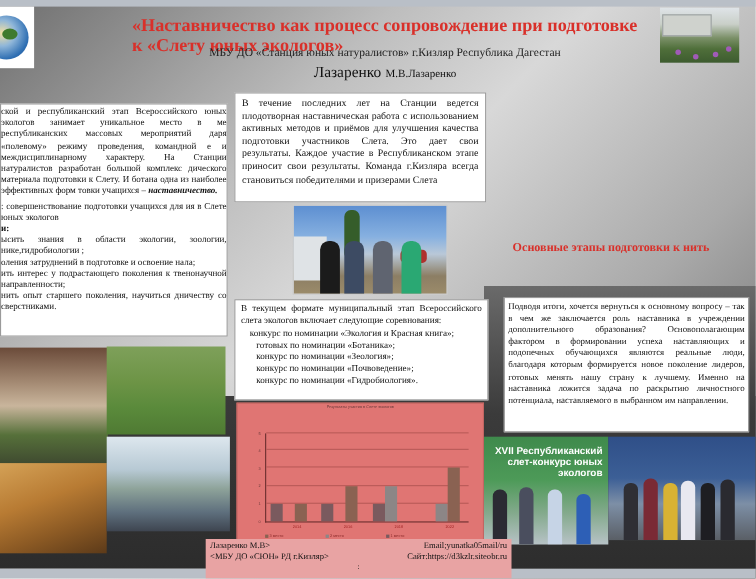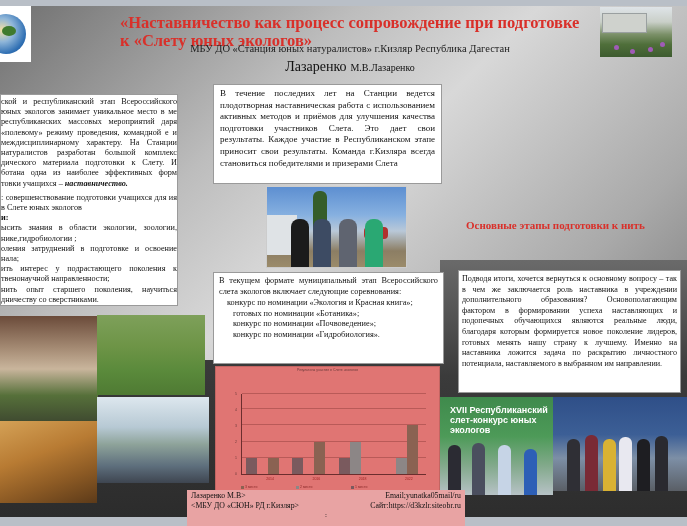--- a/index.html
+++ b/index.html
@@ -29,32 +29,32 @@
   .title { position:absolute; left:120px; top:14px; width:460px; text-align:left; color:#d9302a;
     font-weight:bold; font-size:16.5px; line-height:18px; }
   .subtitle { position:absolute; left:150px; top:43px; width:400px; text-align:center; font-size:10.5px; color:#222; }
   .director { position:absolute; left:240px; top:57px; width:220px; text-align:center; color:#111; }
   .director .lbl { font-size:14px; }
   .director .nm { font-size:10px; }
 
   .box { position:absolute; background:#fff; border:1px solid #9a9a9a; color:#111;
     font-size:9px; line-height:11px; text-align:justify; }
 
-  .left-text { left:0; top:94px; width:178px; height:212px; padding:2px 0 2px 0; font-size:8.2px; line-height:10.2px; }
+  .left-text { left:0; top:94px; width:207px; height:212px; padding:2px 0 2px 0; font-size:8.2px; line-height:10.2px; }
   .left-text p { margin:0; }
   .center-text { left:213px; top:84px; width:229px; height:100px; padding:3px 6px; font-size:9px; line-height:11.6px; }
   .comp-text { left:213px; top:272px; width:231px; height:92px; padding:3px 5px; font-size:8.3px; line-height:10.6px; }
   .comp-text ul { list-style:none; margin-top:1px; }
   .comp-text li { padding-left:14px; }
   .comp-text li:first-child { padding-left:8px; }
   .summary-text { left:458px; top:270px; width:223px; height:123px; padding:3px 3px; font-size:8.1px; line-height:10.6px; }
 
   .stages-title { position:absolute; left:466px; top:219px; color:#d9302a; font-weight:bold; font-size:11px; }
 
-  .photo { position:absolute; overflow:hidden; }
+  .photo { position:absolute; overflow:hidden;text-align:right; }
   .ph-center { left:266px; top:186px; width:141px; height:82px; border:1px solid #ccc;
     background: linear-gradient(180deg, #5d8fd1 0%, #86b0e0 35%, #b9c8d8 55%, #8c7e64 80%, #9b8b6a 100%); }
   .ph-center .van { position:absolute; left:0; top:28px; width:30px; height:40px; background:#dfe3e6; }
   .ph-center .tree { position:absolute; left:46px; top:4px; width:14px; height:45px; background:#355d2a; border-radius:6px; }
   .ph-center .p { position:absolute; bottom:0; width:18px; height:48px; border-radius:8px 8px 0 0; }
   .ph-center .car { position:absolute; right:18px; top:40px; width:24px; height:12px; background:#b0312d; border-radius:4px; }
 
   .ph-a { left:0; top:316px; width:98px; height:106px;
     background: linear-gradient(180deg, #6b4b3a 0%, #a48a73 30%, #c9b59c 50%, #56703a 75%, #3f4a30 100%); }
   .ph-b { left:97px; top:315px; width:108px; height:80px;
@@ -148,20 +148,21 @@
 <div class="photo ph-b"></div>
 <div class="photo ph-c"></div>
 <div class="photo ph-d"></div>
 
 <div class="num-one">1</div>
 <div class="box comp-text">
   <div>В текущем формате муниципальный этап Всероссийского слета экологов включает следующие соревнования:</div>
   <ul>
     <li>конкурс по номинации «Экология и Красная книга»;</li>
     <li>готовых по номинации «Ботаника»;</li>
+    <li>конкурс по номинации «Зеология»;</li>
     <li>конкурс по номинации «Почвоведение»;</li>
     <li>конкурс по номинации «Гидробиология».</li>
   </ul>
 </div>
 
 <div class="box summary-text">Подводя итоги, хочется вернуться к основному вопросу – так в чем же заключается роль наставника в учреждении дополнительного образования? Основополагающим фактором в формировании успеха наставляющих и подопечных обучающихся являются реальные люди, благодаря которым формируется новое поколение лидеров, готовых менять нашу страну к лучшему. Именно на наставника ложится задача по раскрытию личностного потенциала, наставляемого в выбранном им направлении.</div>
 
 <div class="chart">
   <div class="chart-title">Результаты участия в Слете экологов</div>
   <div class="plot">

